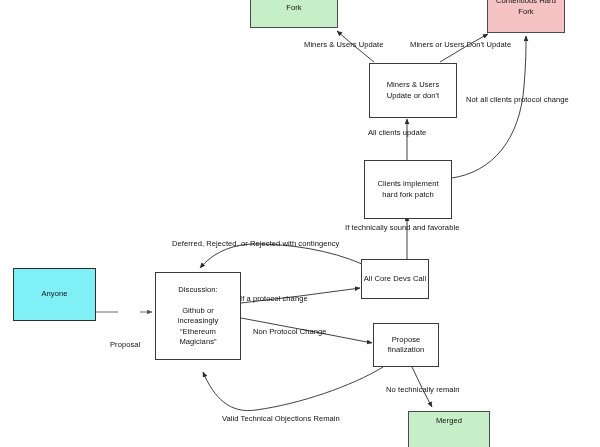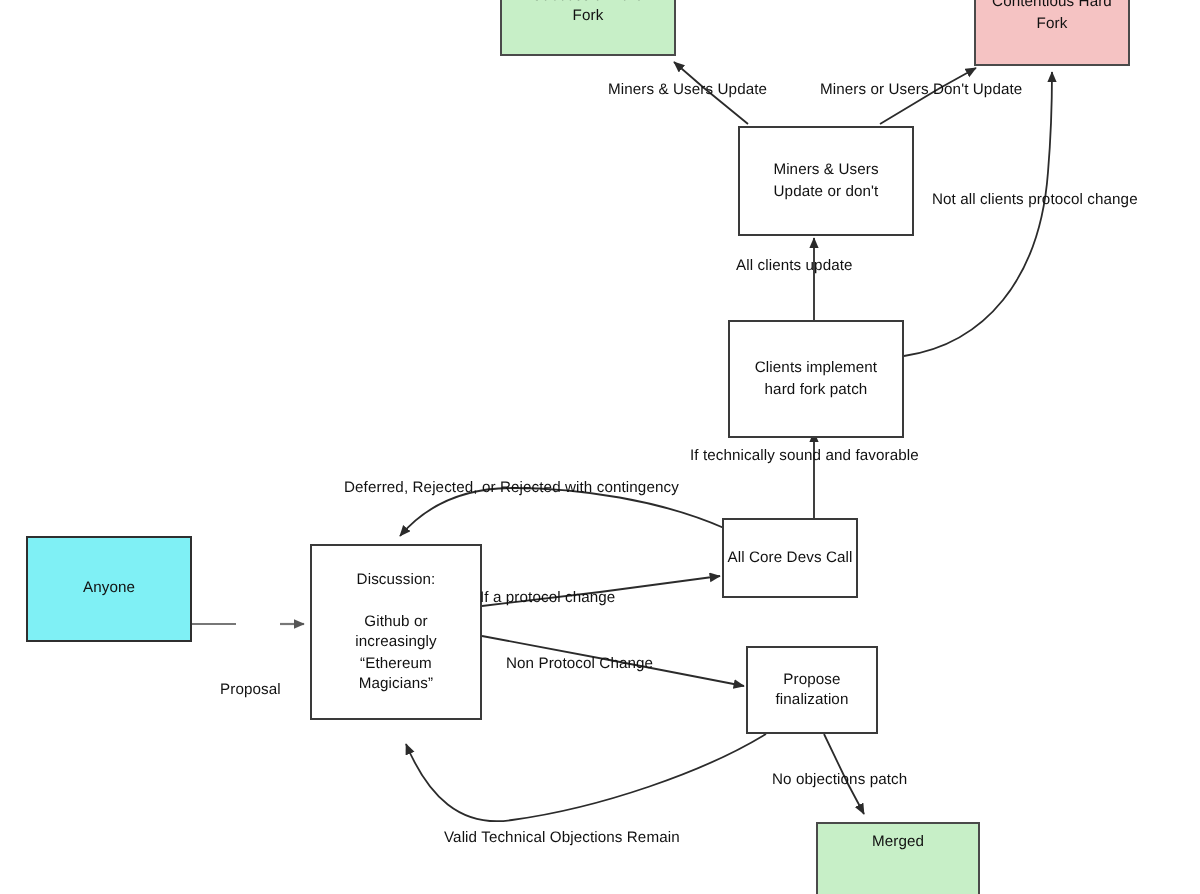--- a/index.html
+++ b/index.html
@@ -160,18 +160,18 @@
   <div class="edge-label" style="left:345px; top:223px;">If technically sound and favorable</div>
 
   <div class="edge-label" style="left:172px; top:239px;">Deferred, Rejected, or Rejected with contingency</div>
 
   <div class="edge-label" style="left:240px; top:294px;">If a protocol change</div>
 
   <div class="edge-label" style="left:253px; top:327px;">Non Protocol Change</div>
 
   <div class="edge-label" style="left:110px; top:308px;margin-top:32px;">Proposal</div>
 
-  <div class="edge-label" style="left:386px; top:385px;">No objections patch</div>
+  <div class="edge-label" style="left:386px; top:385px;">No technically remain</div>
 
   <div class="edge-label" style="left:222px; top:414px;">Valid Technical Objections Remain</div>
 
 
 </div>
 
 </body></html>

